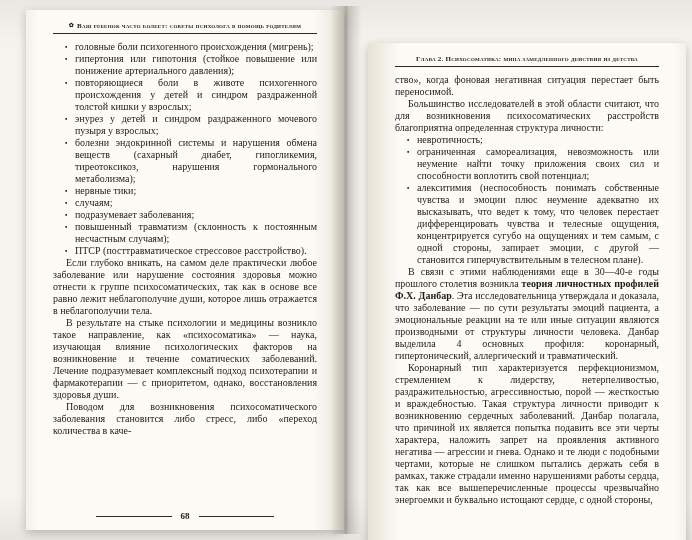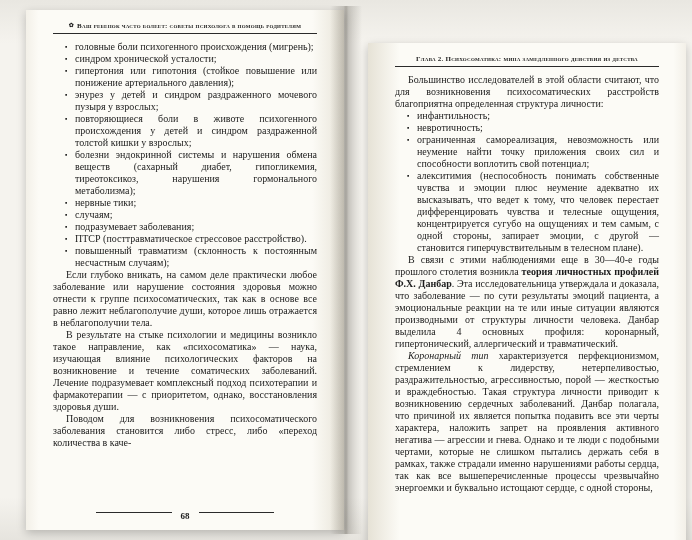--- a/index.html
+++ b/index.html
@@ -25,56 +25,55 @@
 
   .running-head { font-size:7px; font-weight:bold; font-variant:small-caps;
                   letter-spacing:.25px; text-align:center; white-space:nowrap;
                   padding-bottom:3px; border-bottom:1px solid #2a2a2a; margin-bottom:7px; }
   .running-head .orn { font-size:6px; margin-right:3px; position:relative; top:-1px; }
 
   .bodytext { font-size:10px; line-height:12px; text-align:justify; }
   .bodytext p { text-indent:13px; }
   .bodytext p.noindent { text-indent:0; }
   .b { font-weight:bold; }
-  .i { font-style:italic; }
+  .i { }
 
   ul.sqlist { list-style:none; margin-left:12px; }
   ul.sqlist li { position:relative; padding-left:10px; }
   ul.sqlist li::before { content:"▪"; position:absolute; left:0; top:0; font-size:6.5px; }
 
   .folio { position:absolute; bottom:9px; left:70px; right:70px;
-           display:flex; align-items:flex-start; gap:9px; }
+           display:flex; align-items:center; gap:9px; }
   .folio .rule { flex:1; height:1px; background:#2a2a2a; }
   .folio .num { font-size:9px; font-weight:bold; line-height:1; }
 </style>
 </head>
 <body>
 
 <div class="spread">
 
   <div class="page left">
     <div class="page-inner">
 
       <div class="running-head">
         <span class="orn">✿</span><span>Ваш ребенок часто болеет: советы психолога в помощь родителям</span>
       </div>
 
       <div class="bodytext">
         <ul class="sqlist">
           <li>головные боли психогенного происхождения (мигрень);</li>
-          <li>синдром хронической усталости;</li>
           <li>гипертония или гипотония (стойкое повышение или понижение артериального давления);</li>
+          <li>повторяющиеся боли в животе психогенного происхождения у детей и синдром раздраженной толстой кишки у взрослых;</li>
           <li>энурез у детей и синдром раздраженного мочевого пузыря у взрослых;</li>
-          <li>повторяющиеся боли в животе психогенного происхождения у детей и синдром раздраженной толстой кишки у взрослых;</li>
           <li>болезни эндокринной системы и нарушения обмена веществ (сахарный диабет, гипогликемия, тиреотоксикоз, нарушения гормонального метаболизма);</li>
           <li>нервные тики;</li>
           <li>случаям;</li>
           <li>подразумевает заболевания;</li>
+          <li>повышенный травматизм (склонность к постоянным несчастным случаям);</li>
           <li>ПТСР (посттравматическое стрессовое расстройство).</li>
-          <li>повышенный травматизм (склонность к постоянным несчастным случаям);</li>
         </ul>
         <p>Если глубоко вникать, на самом деле практически любое заболевание или нарушение состояния здоровья можно отнести к группе психосоматических, так как в основе все равно лежит неблагополучие души, которое лишь отражается в неблагополучии тела.</p>
         <p>В результате на стыке психологии и медицины возникло такое направление, как «психосоматика» — наука, изучающая влияние психологических факторов на возникновение и течение соматических заболеваний. Лечение подразумевает комплексный подход психотерапии и фармакотерапии — с приоритетом, однако, восстановления здоровья души.</p>
         <p>Поводом для возникновения психосоматического заболевания становится либо стресс, либо «переход количества в каче-</p>
       </div>
 
       <div class="folio">
         <span class="rule"></span>
         <span class="num">68</span>
         <span class="rule"></span>
@@ -86,23 +85,23 @@
   <div class="gutter"></div>
 
   <div class="page right">
     <div class="page-inner">
 
       <div class="running-head">
         <span>Глава 2. Психосоматика: мина замедленного действия из детства</span>
       </div>
 
       <div class="bodytext">
+        <p class="noindent">ство», когда фоновая негативная ситуация перестает быть переносимой.</p>
         <p>Большинство исследователей в этой области считают, что для возникновения психосоматических расстройств благоприятна определенная структура личности:</p>
         <ul class="sqlist">
-          <li>инфантильность;</li>
           <li>невротичность;</li>
           <li>ограниченная самореализация, невозможность или неумение найти точку приложения своих сил и способности воплотить свой потенциал;</li>
           <li>алекситимия (неспособность понимать собственные чувства и эмоции плюс неумение адекватно их высказывать, что ведет к тому, что человек перестает дифференцировать чувства и телесные ощущения, концентрируется сугубо на ощущениях и тем самым, с одной стороны, запирает эмоции, с другой — становится гиперчувствительным в телесном плане).</li>
         </ul>
         <p>
           <span>В связи с этими наблюдениями еще в 30—40-е годы прошлого столетия возникла </span><span class="b">теория личностных профилей Ф.Х. Данбар</span><span>. Эта исследовательница утверждала и доказала, что заболевание — по сути результаты эмоций пациента, а эмоциональные реакции на те или иные ситуации являются производными от структуры личности человека. Данбар выделила 4 основных профиля: коронарный, гипертонический, аллергический и травматический.</span>
         </p>
         <p>
           <span class="i">Коронарный тип</span><span> характеризуется перфекционизмом, стремлением к лидерству, нетерпеливостью, раздражительностью, агрессивностью, порой — жесткостью и враждебностью. Такая структура личности приводит к возникновению сердечных заболеваний. Данбар полагала, что причиной их является попытка подавить все эти черты характера, наложить запрет на проявления активного негатива — агрессии и гнева. Однако и те люди с подобными чертами, которые не слишком пытались держать себя в рамках, также страдали именно нарушениями работы сердца, так как все вышеперечисленные процессы чрезвычайно энергоемки и буквально истощают сердце, с одной стороны,</span>
         </p>

